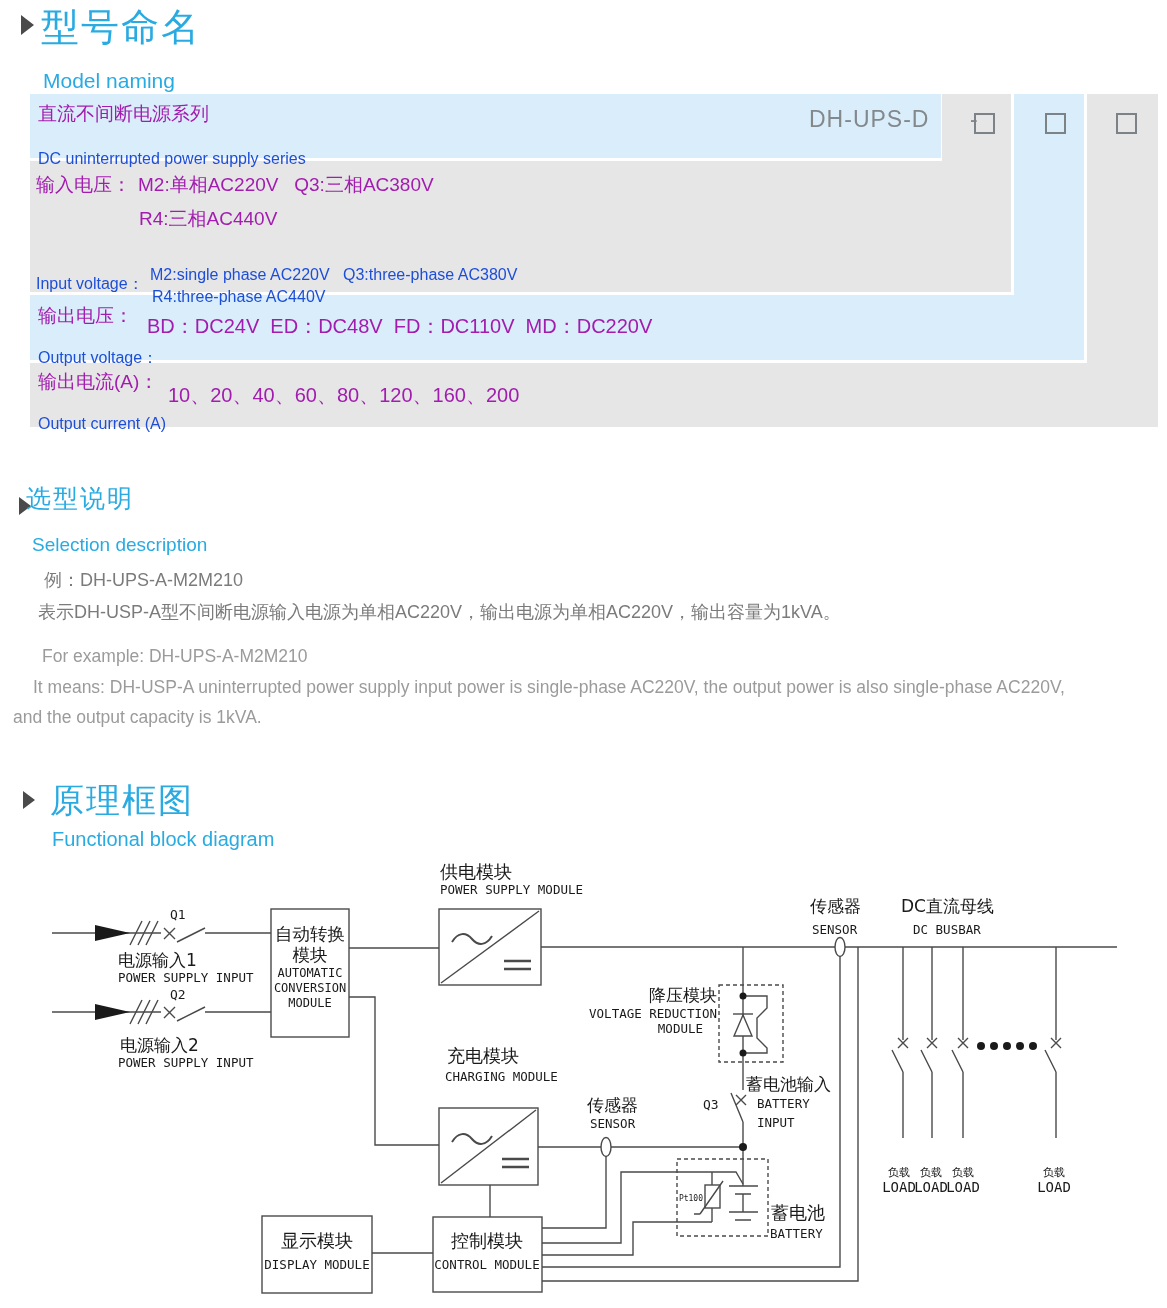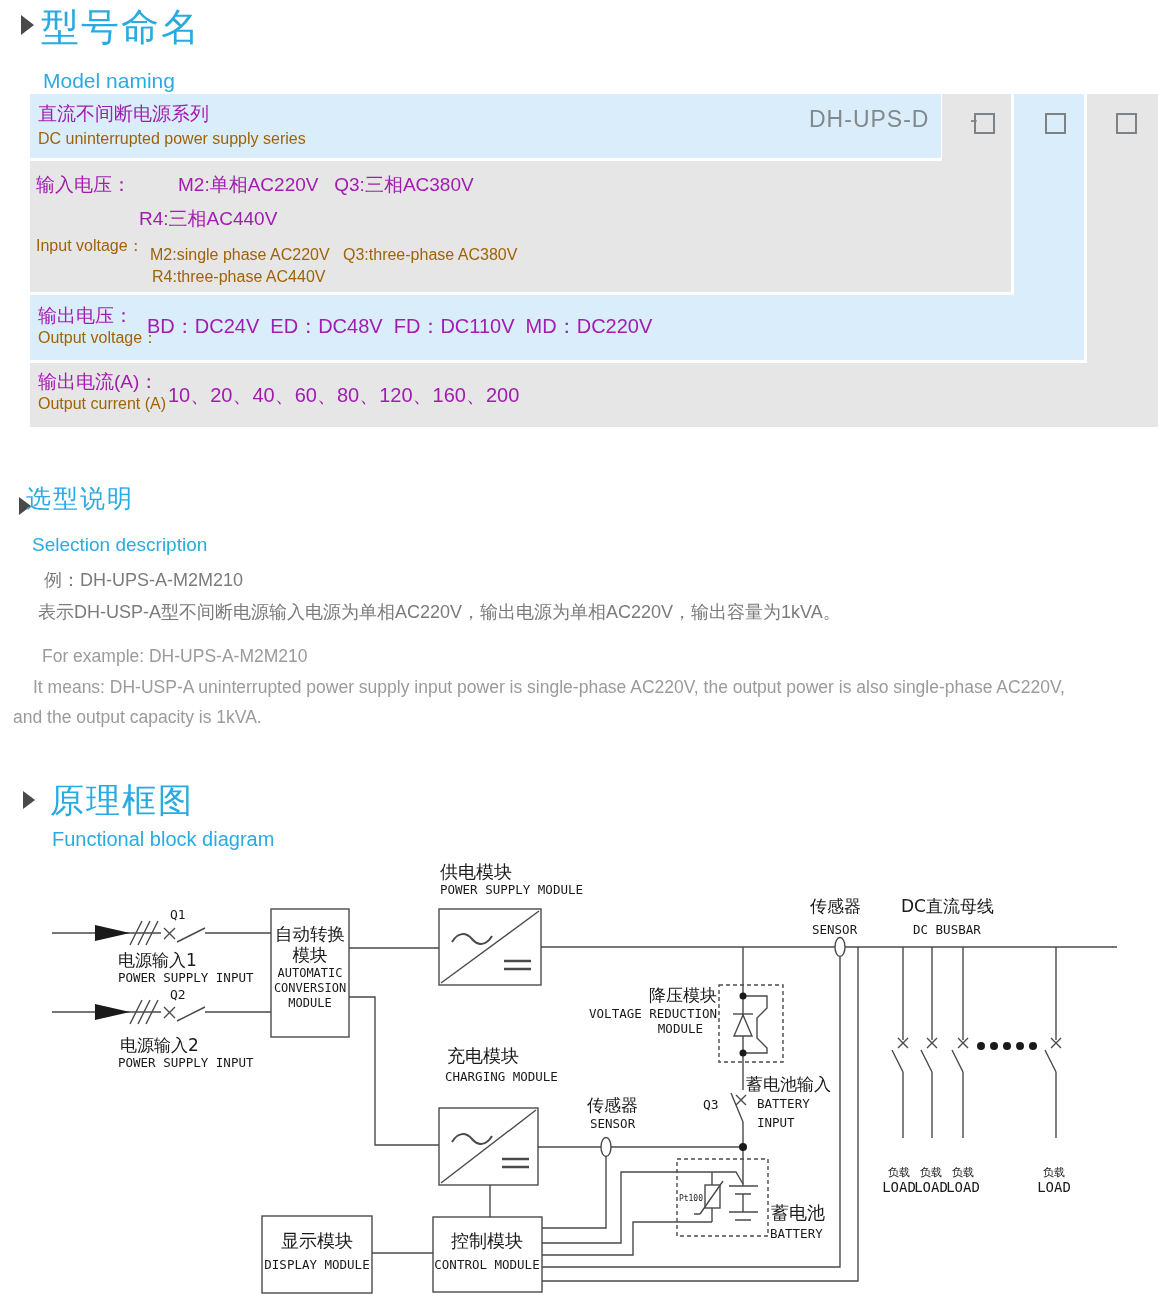--- a/index.html
+++ b/index.html
@@ -8,21 +8,21 @@
   .abs{position:absolute;}
   
   .tri{width:0;height:0;border-left:13px solid #4a4a4a;
        border-top:10px solid transparent;border-bottom:10px solid transparent;}
   .sec-zh{color:#29abe2;font-size:38px;letter-spacing:2px;white-space:pre;}
   .sec-en{color:#29abe2;font-size:21px;white-space:pre;}
   
   .row-blue{background:#d9eefa;}
   .row-gray{background:#e6e6e6;}
   .tbl-zh{color:#a21caf;font-size:19px;white-space:pre;}
-  .tbl-en{color:#a16207;font-size:16px;white-space:pre;}
+  .tbl-en{color:#1d4ed8;font-size:16px;white-space:pre;margin-top:20px;}
   .model-code{color:#83888d;font-size:23px;letter-spacing:1px;white-space:pre;margin-left:16px;}
   .sq{width:17px;height:17px;border:2px solid #7d8287;background:transparent;}
   
   .sel-zh{color:#7b7b7b;font-size:18px;white-space:pre;}
   .sel-en{color:#9b9b9b;font-size:17.5px;white-space:pre;}
   
   text{fill:#1a1a1a;}
   .tz{font-family:"DejaVu Sans","Liberation Sans",sans-serif;}
   .te{font-family:"DejaVu Sans Mono","Liberation Mono",monospace;}
   .mid{text-anchor:middle;}
@@ -45,23 +45,23 @@
 
 <div class="abs tbl-zh" style="left:38px;top:101px;">直流不间断电源系列</div>
 <div class="abs tbl-en" style="left:38px;top:130px;">DC uninterrupted power supply series</div>
 <div class="abs model-code" style="left:793px;top:106px;">DH-UPS-D</div>
 <div class="abs model-code" style="left:954px;top:106px;">-</div>
 <div class="abs sq" style="left:974px;top:113px;"></div>
 <div class="abs sq" style="left:1045px;top:113px;"></div>
 <div class="abs sq" style="left:1116px;top:113px;"></div>
 
 <div class="abs tbl-zh" style="left:36px;top:172px;">输入电压：</div>
-<div class="abs tbl-zh" style="left:138px;top:172px;margin-left:40px;">M2:单相AC220V   Q3:三相AC380V</div>
+<div class="abs tbl-zh" style="left:138px;top:172px;">M2:单相AC220V   Q3:三相AC380V</div>
 <div class="abs tbl-zh" style="left:139px;top:206px;">R4:三相AC440V</div>
-<div class="abs tbl-en" style="left:36px;top:236px;">Input voltage：</div>
+<div class="abs tbl-en" style="left:36px;top:254px;">Input voltage：</div>
 <div class="abs tbl-en" style="left:150px;top:246px;">M2:single phase AC220V   Q3:three-phase AC380V</div>
 <div class="abs tbl-en" style="left:152px;top:268px;">R4:three-phase AC440V</div>
 
 <div class="abs tbl-zh" style="left:38px;top:303px;">输出电压：</div>
 <div class="abs tbl-en" style="left:38px;top:328px;">Output voltage：</div>
 <div class="abs tbl-zh" style="left:147px;top:313px;font-size:20px;">BD：DC24V  ED：DC48V  FD：DC110V  MD：DC220V</div>
 
 <div class="abs tbl-zh" style="left:38px;top:369px;">输出电流(A)：</div>
 <div class="abs tbl-en" style="left:38px;top:395px;">Output current (A)</div>
 <div class="abs tbl-zh" style="left:168px;top:382px;font-size:20px;">10、20、40、60、80、120、160、200</div>

